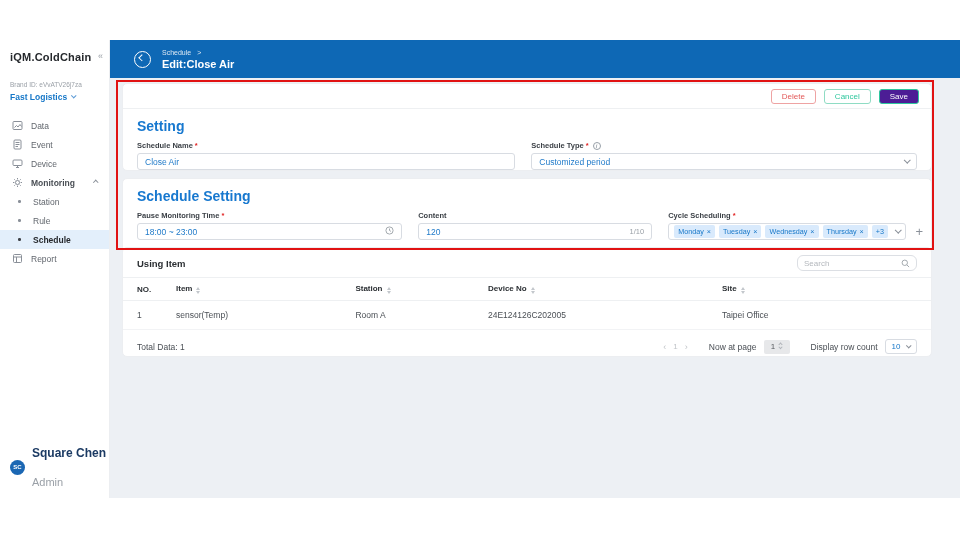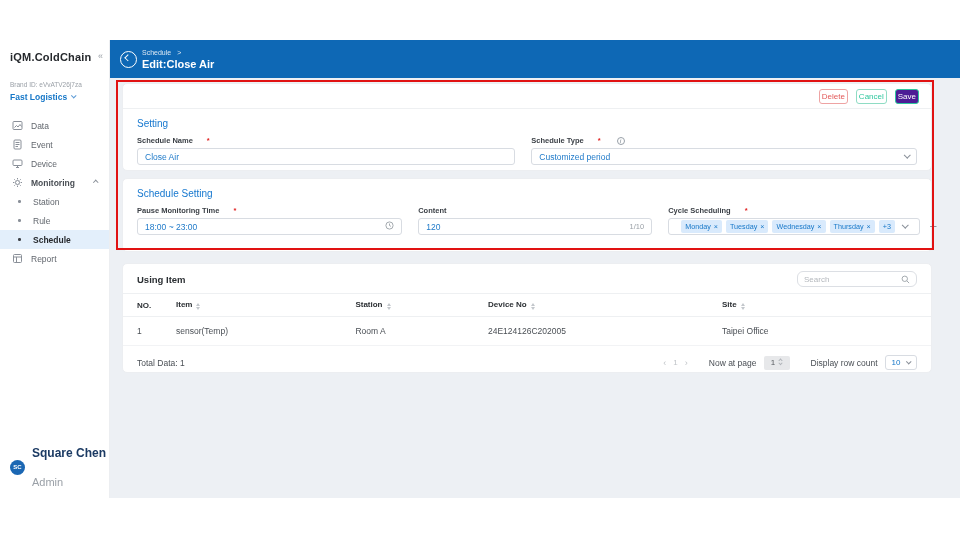--- a/index.html
+++ b/index.html
@@ -26,53 +26,53 @@
   .dot i { width:2.5px; height:2.5px; background:#8a9099; border-radius:50%; font-style:normal; }
   .nav-item.active { background:#e3effb; color:#25282c; font-weight:bold; }
   .nav-item.active .dot i { background:#3c4046; }
   .user { position:absolute; left:10px; bottom:10px; display:flex; align-items:center; gap:7px; cursor:pointer; }
   .avatar { width:15px; height:15px; border-radius:50%; background:#1b67b3; color:#fff; font-size:6px; font-weight:bold; display:flex; align-items:center; justify-content:center; }
   .uname { font-size:12px; font-weight:bold; color:#1b3a63; }
   .urole { font-size:11px; color:#9aa0a7; margin-top:16px; }
 
   
   .main { position:absolute; left:110px; top:0; width:850px; height:458px; background:#edf0f4; }
-  .topbar { position:absolute; top:0; left:0; right:0; height:38px; background:#0e68b5; display:flex; align-items:center; padding-left:10px; gap:5px; }
+  .topbar { position:absolute; top:0; left:0; right:0; height:38px; background:#0e68b5; display:flex; align-items:center; padding-left:24px; gap:11px; }
   .back { width:17px; height:17px; border:1.2px solid #fff; border-radius:50%; display:flex; align-items:center; justify-content:center; cursor:pointer; flex:0 0 auto; }
   .crumb { font-size:7px; color:rgba(255,255,255,.85); display:flex; gap:6px; }
   .ptitle { font-size:11px; font-weight:bold; color:#fff; margin-top:2px; }
 
   .annotation { position:absolute; left:6px; top:40px; width:818px; height:170px; border:2px solid #e11212; z-index:6; pointer-events:none; }
 
   .card { position:absolute; left:12px; width:810px; background:#fff; border-radius:5px; border:1px solid #eceef1; }
   .cardA { top:43px; height:88px; }
   .cardB { top:138px; height:74px; }
-  .cardC { top:223px; height:110px; }
+  .cardC { top:207px; height:110px; }
 
   .btnrow { display:flex; justify-content:flex-end; gap:8px; padding:5px 12px 4px; }
-  .btn { height:15px; font-size:8px; padding:0 2px; border-radius:3px; border:1px solid transparent; background:#fff; cursor:pointer; font-family:inherit; }
+  .btn { height:15px; font-size:8px; padding:0 10px; border-radius:3px; border:1px solid transparent; background:#fff; cursor:pointer; font-family:inherit; }
   .btn.danger { color:#e25858; border-color:#eea3a3; }
   .btn.ghost { color:#2ec79e; border-color:#8fdcc4; }
   .btn.primary { color:#fff; background:#4c1d95; border-color:#2ec79e; }
   .divider { border-top:1px solid #eef0f2; }
 
-  .sect { color:#1778cf; font-weight:normal; font-size:10px; padding:9px 14px 7px; }
+  .sect { color:#1778cf; font-weight:bold; font-size:14px; padding:9px 14px 7px; }
   .formrow { display:flex; gap:16px; padding:0 14px; }
-  .field label { font-size:7.5px; font-weight:bold; color:#3a3f45; display:flex; align-items:center; gap:14px; margin-bottom:3px; }
+  .field label { font-size:7.5px; font-weight:bold; color:#3a3f45; display:flex; align-items:center; gap:2px; margin-bottom:3px; }
   .req { color:#e02020; }
   .input { height:17px; border:1px solid #d8dce2; border-radius:3px; display:flex; align-items:center; padding:0 7px; background:#fff; font-size:8.5px; color:#1f7ac9; cursor:text; }
   .input .spacer { flex:1; }
   .counter { color:#9aa0a7; font-size:7.5px; }
   .f-name { flex:0 0 48.5%; }
   .f-type { flex:1; }
   .f-pause { flex:0 0 34%; }
   .f-content { flex:0 0 30%; }
   .f-cycle { flex:1; }
   .cycle-wrap { display:flex; align-items:center; gap:9px; }
-  .cycle-wrap .input { flex:1; padding:0 12px; gap:4px; cursor:pointer; }
+  .cycle-wrap .input { flex:1; padding:0 5px; gap:4px; cursor:pointer; }
   .chip { background:#d9eafc; color:#1677c8; border-radius:2px; font-size:7.2px; padding:2px 4px; display:inline-flex; align-items:center; gap:3px; white-space:nowrap; }
   .chip .x { cursor:pointer; color:#1677c8; }
   .plus { font-size:13px; color:#8a9099; cursor:pointer; line-height:10px; }
   .info { width:8px; height:8px; border:1px solid #98a0a8; border-radius:50%; font-size:5.5px; color:#98a0a8; display:inline-flex; align-items:center; justify-content:center; font-style:italic; margin-left:2px; }
 
   .chev { display:inline-block; width:4.5px; height:4.5px; border-right:1.2px solid #8a9099; border-bottom:1.2px solid #8a9099; }
   .chev-down { transform:rotate(45deg) translate(-1px,-1px); }
   .chev-up { transform:rotate(-135deg); }
   .chev-left { border-color:#fff; transform:rotate(135deg) translate(-1px,1px); }
   .chev.blue { border-color:#5d9bd6; }

